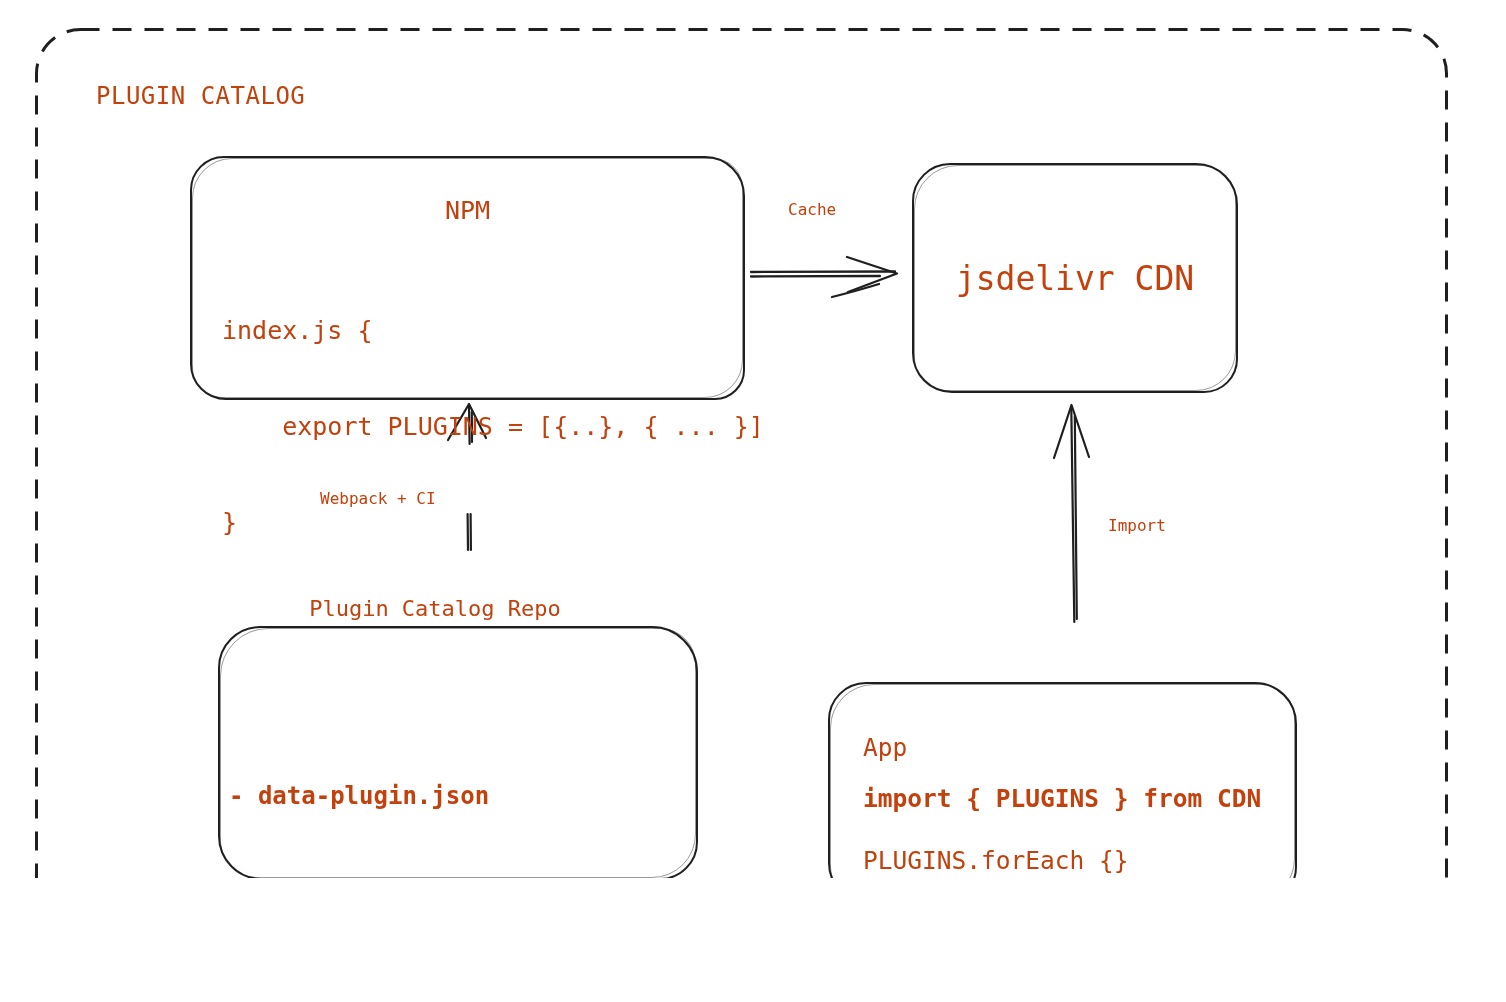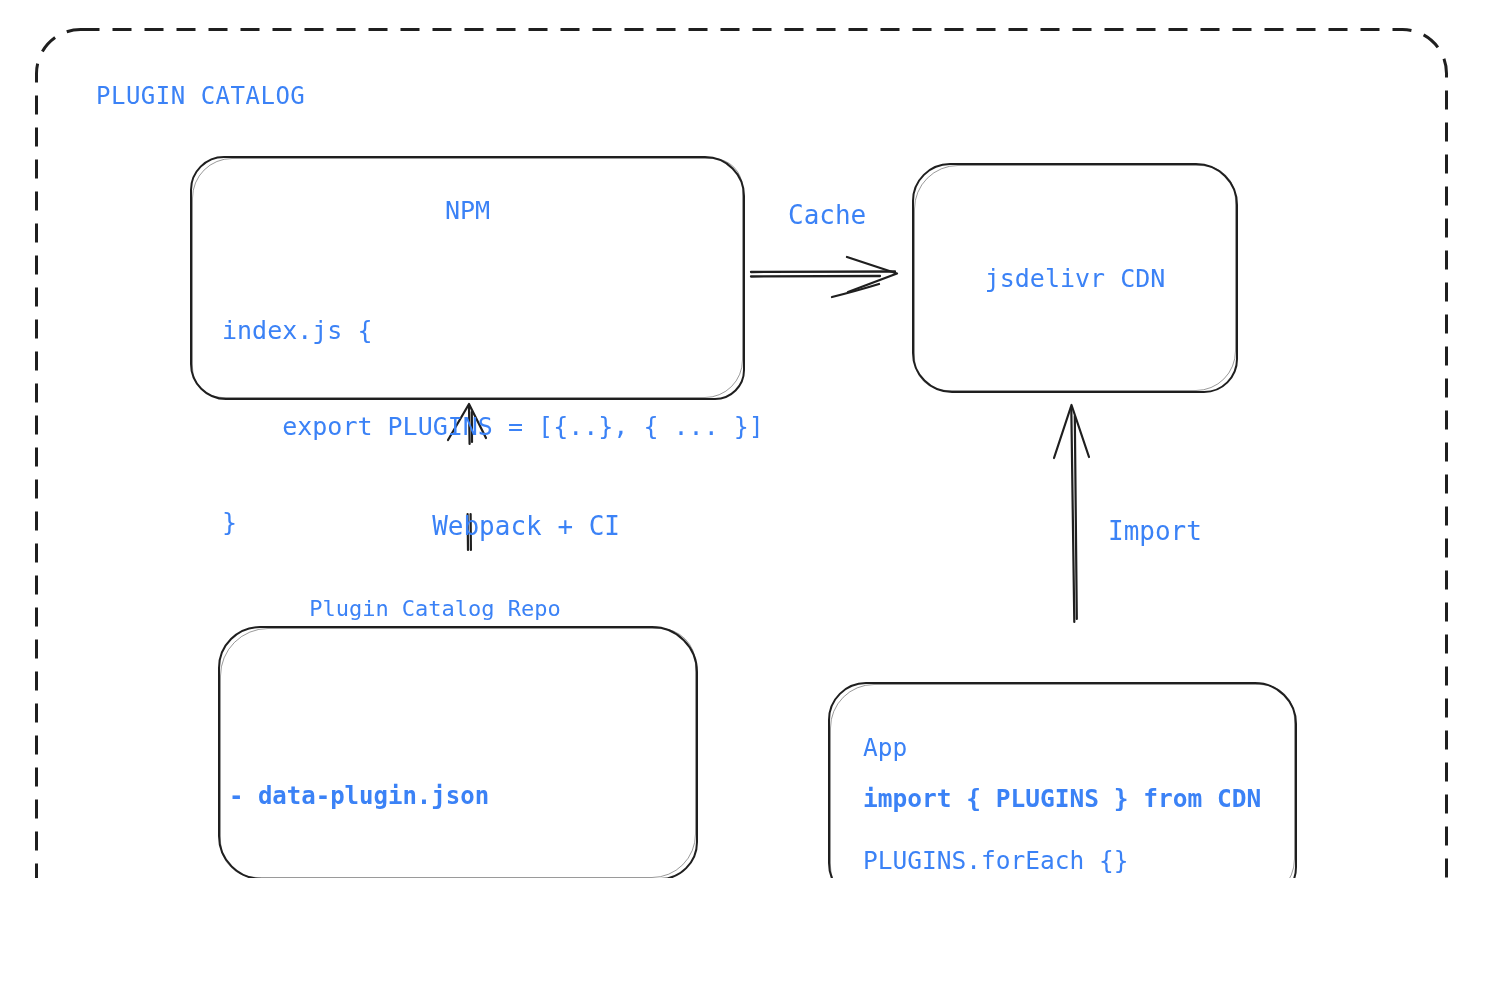--- a/index.html
+++ b/index.html
@@ -2,21 +2,21 @@
 <html><head>
 <meta charset="utf-8">
 <style>
   html, body { margin: 0; padding: 0; background: #ffffff; }
   #canvas {
     position: relative;
     width: 1506px;
     height: 878px;
     background: #ffffff;
     font-family: "DejaVu Sans Mono", "Liberation Mono", monospace;
-    color: #3b82f6;
+    color: #c2410c;
     overflow: hidden;
   }
   #strokes {
     position: absolute;
     inset: 0;
     pointer-events: none;
   }
   .diagram-title {
     position: absolute;
     left: 96px;
@@ -61,21 +61,21 @@
     font-size: 25px;
     line-height: 32px;
     white-space: pre;
   }
   .cdn-label {
     position: absolute;
     inset: 0;
     display: flex;
     align-items: center;
     justify-content: center;
-    font-size: 25px;
+    font-size: 33px;
     white-space: pre;
   }
   .repo-items {
     position: absolute;
     left: 9px;
     top: 78px;
     font-size: 24px;
     line-height: 36px;
     white-space: pre;
   }
@@ -96,30 +96,30 @@
   }
   .app-line-2 {
     position: absolute;
     left: 33px;
     top: 162px;
     font-size: 24.5px;
     white-space: pre;
   }
   .edge-label {
     position: absolute;
-    font-size: 26px;
+    font-size: 16px;
     white-space: pre;
   }
   .label-cache { left: 788px; top: 200px; }
   .label-import { left: 1108px; top: 516px; }
   .label-build {
     left: 320px;
-    top: 456px;
+    top: 429px;
     width: 300px;
-    text-align: right;
+    text-align: left;
     line-height: 28px;
   }
   .label-repo-title {
     left: 235px;
     top: 596px;
     width: 400px;
     text-align: center;
     font-size: 22px;
   }
 </style>

